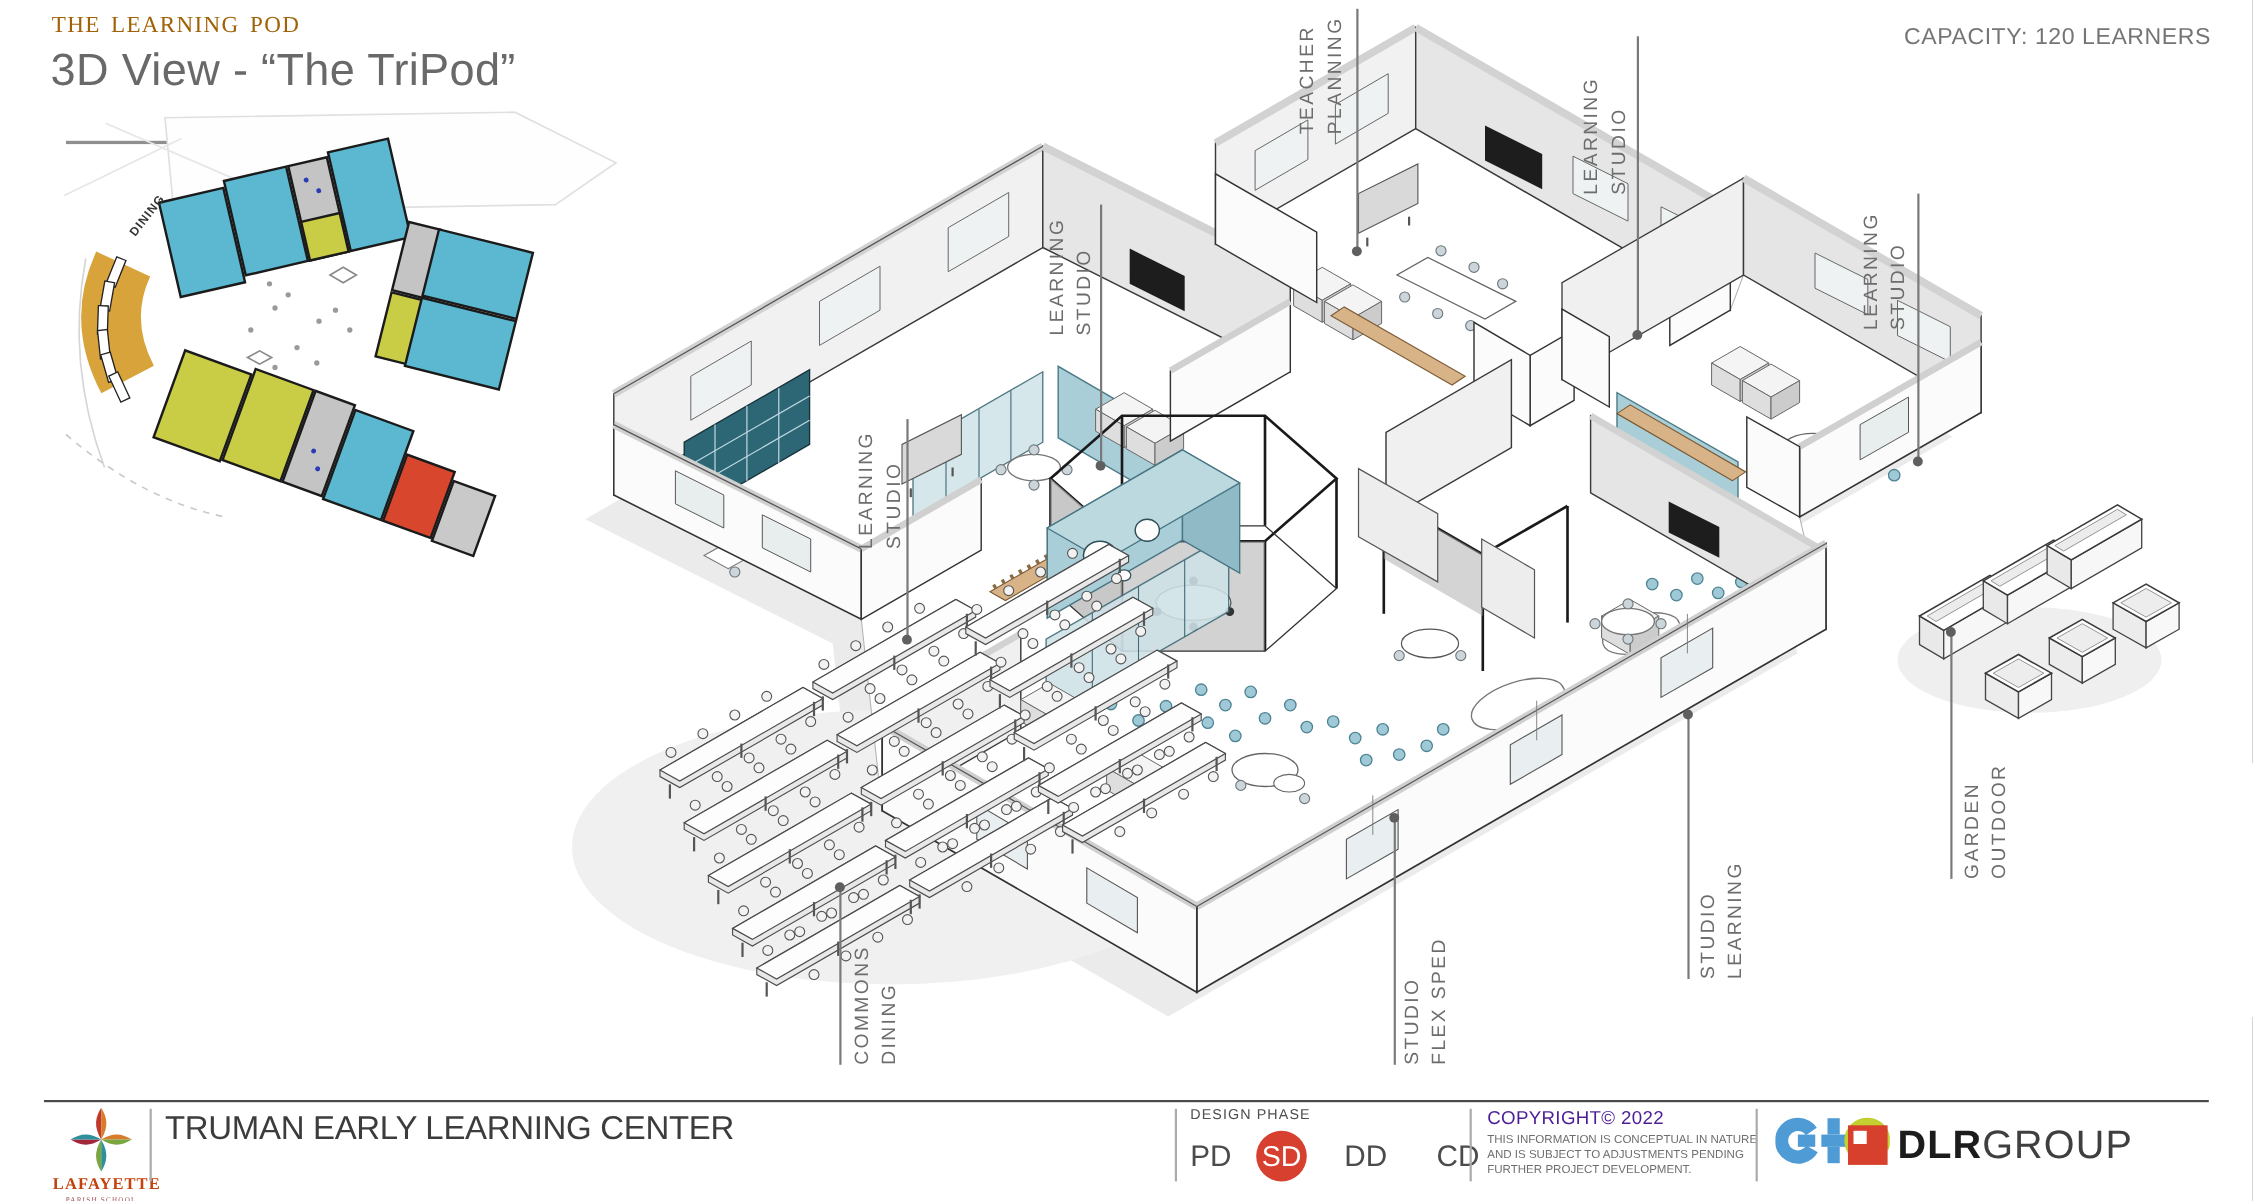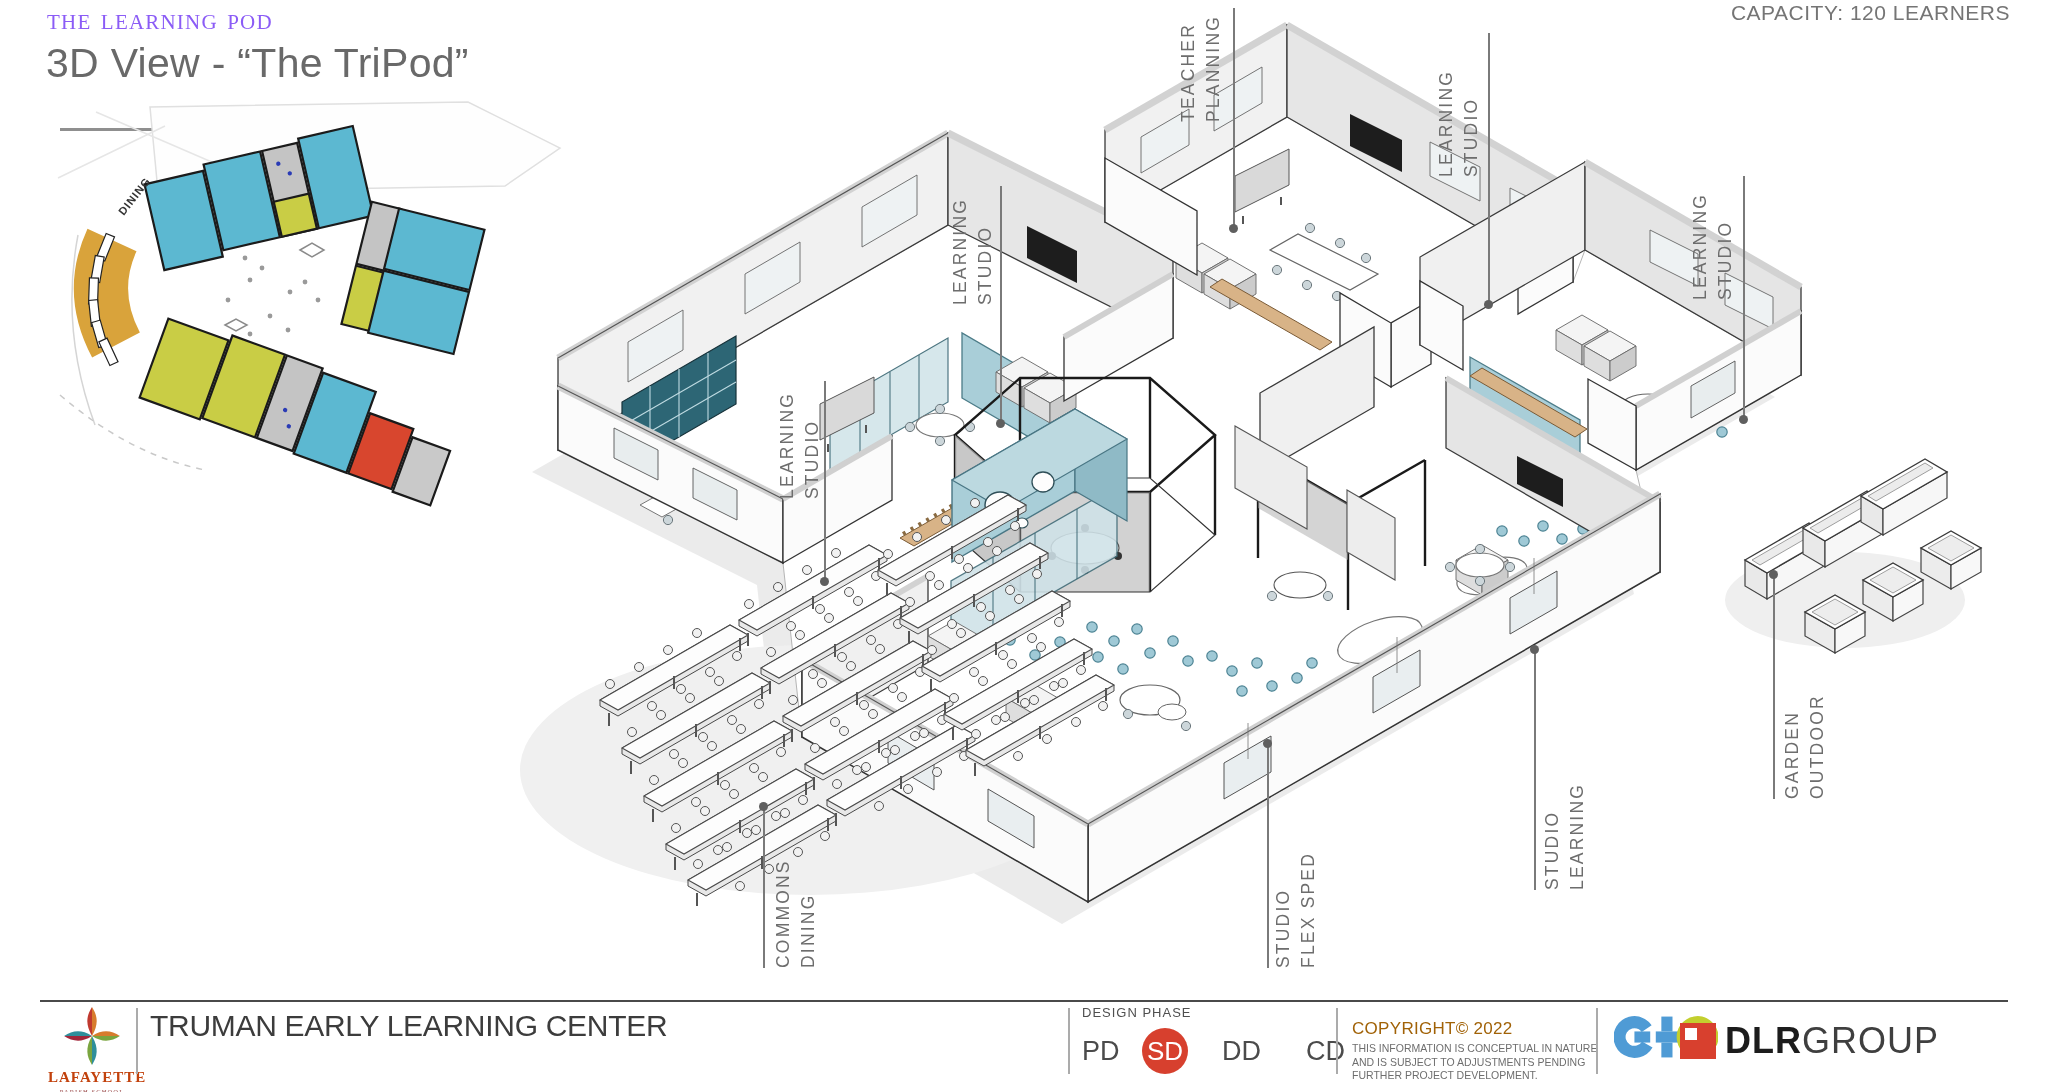--- a/index.html
+++ b/index.html
@@ -1,23 +1,23 @@
 <!DOCTYPE html>
 <html><head>
 <meta charset="utf-8">
 <style>
   html,body{margin:0;padding:0;background:#888;}
   .slide{position:relative;width:2048px;height:1092px;background:#ffffff;overflow:hidden;
          font-family:"Liberation Sans",sans-serif;}
   
   .eyebrow{position:absolute;left:47px;top:10px;font-family:"Liberation Serif",serif;
-           font-size:21px;color:#8b5cf6;letter-spacing:1.2px;word-spacing:3px;}
+           font-size:21px;color:#a16207;letter-spacing:1.2px;word-spacing:3px;}
   .title{position:absolute;left:46px;top:40px;font-size:41px;color:#696969;letter-spacing:.3px;}
   .title-underline{position:absolute;left:60px;top:128px;width:98px;height:3px;background:#8f8f8f;}
-  .capacity{position:absolute;right:38px;top:1px;font-size:21px;color:#757575;letter-spacing:.5px;}
+  .capacity{position:absolute;right:38px;top:22px;font-size:21px;color:#757575;letter-spacing:.5px;}
   
   .anno-text{position:absolute;transform-origin:0 0;transform:rotate(-90deg);
              font-size:17.5px;line-height:25px;letter-spacing:2.2px;color:#6d6d6d;
              white-space:nowrap;display:flex;flex-direction:column;}
   .anno-text.swap{flex-direction:column-reverse;}
   .lead{position:absolute;width:2px;background:#7a7a7a;}
   .dot{position:absolute;width:9px;height:9px;border-radius:50%;background:#5f5f5f;}
   .dining-plan-label{position:absolute;left:112px;top:190px;font-size:11px;font-weight:bold;
                      color:#333;transform:rotate(-52deg);letter-spacing:1px;}
   
@@ -35,21 +35,21 @@
   .dp{position:absolute;left:1042px;top:3px;}
   .dp-label{font-size:13px;color:#4f4f4f;letter-spacing:1px;}
   .dp-row{display:flex;align-items:center;margin-top:8px;}
   .dp-item{font-size:27px;color:#4b4b4b;}
   .dp-item.pd{width:60px;}
   .dp-item.dd{margin-left:34px;width:62px;}
   .dp-item.cd{margin-left:22px;width:62px;}
   .dp-circle{width:46px;height:46px;border-radius:50%;background:#d7402e;color:#fff;
              display:flex;align-items:center;justify-content:center;font-size:26px;text-align:center;}
   .copy{position:absolute;left:1312px;top:5px;}
-  .copy-1{font-size:17px;color:#a16207;letter-spacing:.3px;margin-top:12px;}
+  .copy-1{font-size:17px;color:#4c1d95;letter-spacing:.3px;}
   .copy-s{font-size:10.5px;color:#6e6e6e;line-height:13.5px;margin-top:3px;}
   .ghc{position:absolute;left:1574px;top:9px;}
   .dlr{position:absolute;left:1640px;top:18px;display:flex;align-items:center;}
   .dlr-sq{position:relative;width:36px;height:36px;background:#d8402e;margin-right:9px;}
   .dlr-sq::after{content:"";position:absolute;left:5px;top:5px;width:12px;height:12px;background:#fff;}
   .dlr-b{font-size:36px;font-weight:bold;color:#1c1c1c;letter-spacing:1px;}
   .dlr-l{font-size:36px;color:#3f3f3f;letter-spacing:1px;}
   svg{display:block;}
   .iso{position:absolute;left:0;top:0;}
 </style>

